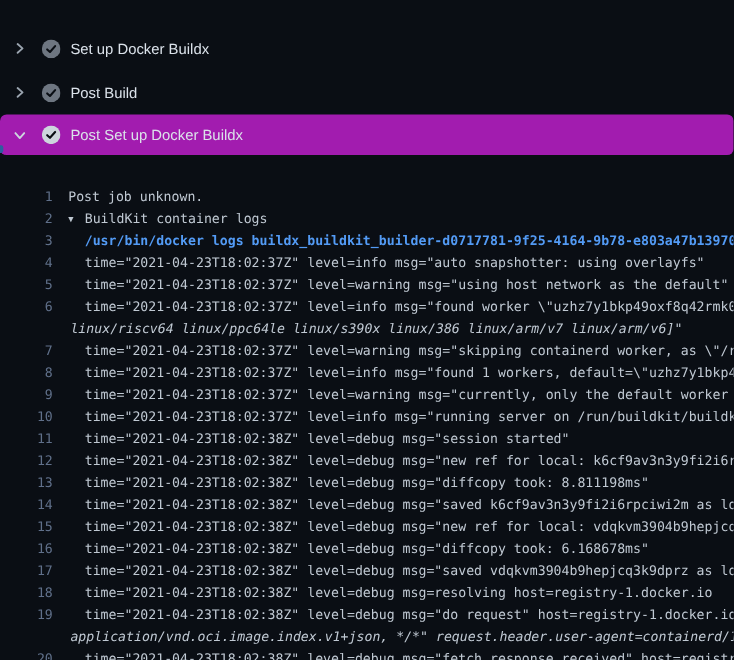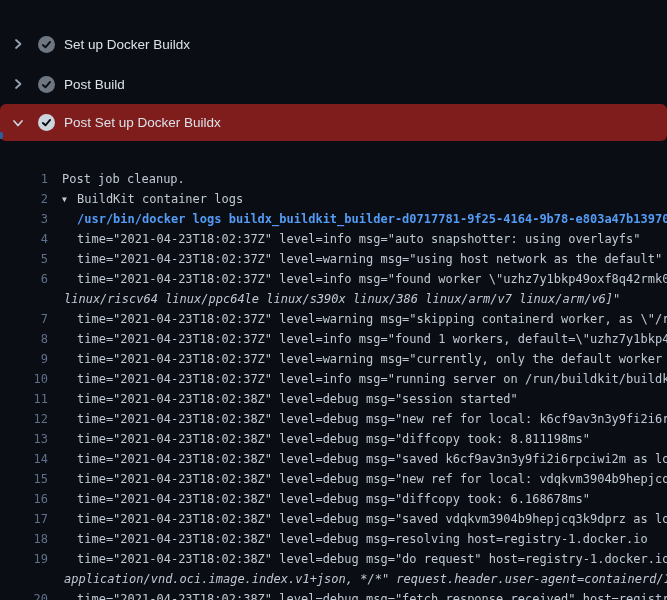--- a/index.html
+++ b/index.html
@@ -15,21 +15,21 @@
   .step {
     height:40px;
     display:flex;
     align-items:center;
     cursor:pointer;
     position:relative;
   }
   .step.expanded {
     height:37px;
     margin-bottom:3px;
-    background:#7f1d1d;
+    background:#a21caf;
     border-radius:6px;
   }
   .chev {
     margin-left:10px;
     width:16px; height:16px;
     display:flex; align-items:center; justify-content:center;
     flex:0 0 16px;
   }
   .chev svg { stroke:#9aa4af; }
   .step.expanded .chev svg { stroke:#ccd5de; transform:rotate(90deg); }
@@ -148,21 +148,21 @@
       </span>
       <span class="step-label">Post Set up Docker Buildx</span>
       <span class="focus-sliver"></span>
     </div>
   </div>
 
 <div class="log">
 
     <div class="log-row ind0">
       <span class="ln">1</span>
-      <span class="body"><span class="txt">Post job cleanup.</span></span>
+      <span class="body"><span class="txt">Post job unknown.</span></span>
     </div>
 
     <div class="log-row ind0 group">
       <span class="ln">2</span>
       <span class="body"><span class="tri">▼</span><span class="txt">BuildKit container logs</span></span>
     </div>
 
     <div class="log-row ind1 kind-command">
       <span class="ln">3</span>
       <span class="body"><span class="txt">/usr/bin/docker logs buildx_buildkit_builder-d0717781-9f25-4164-9b78-e803a47b13970</span></span>

